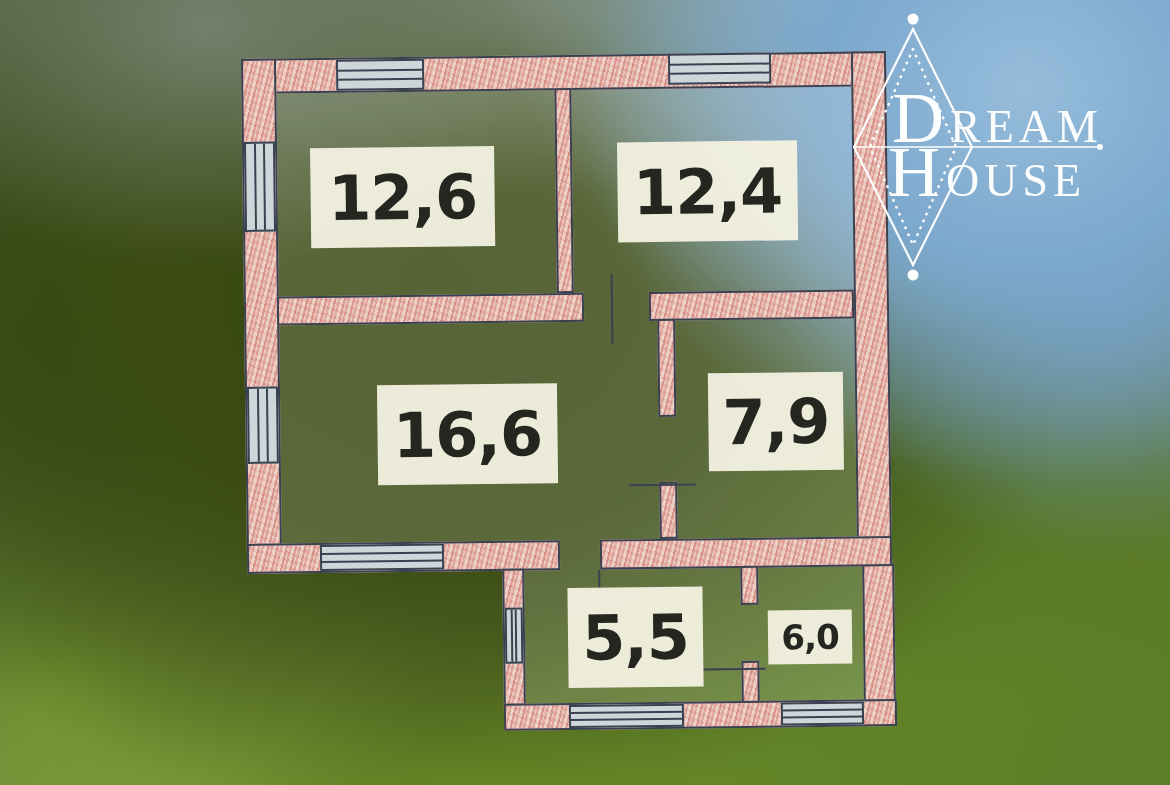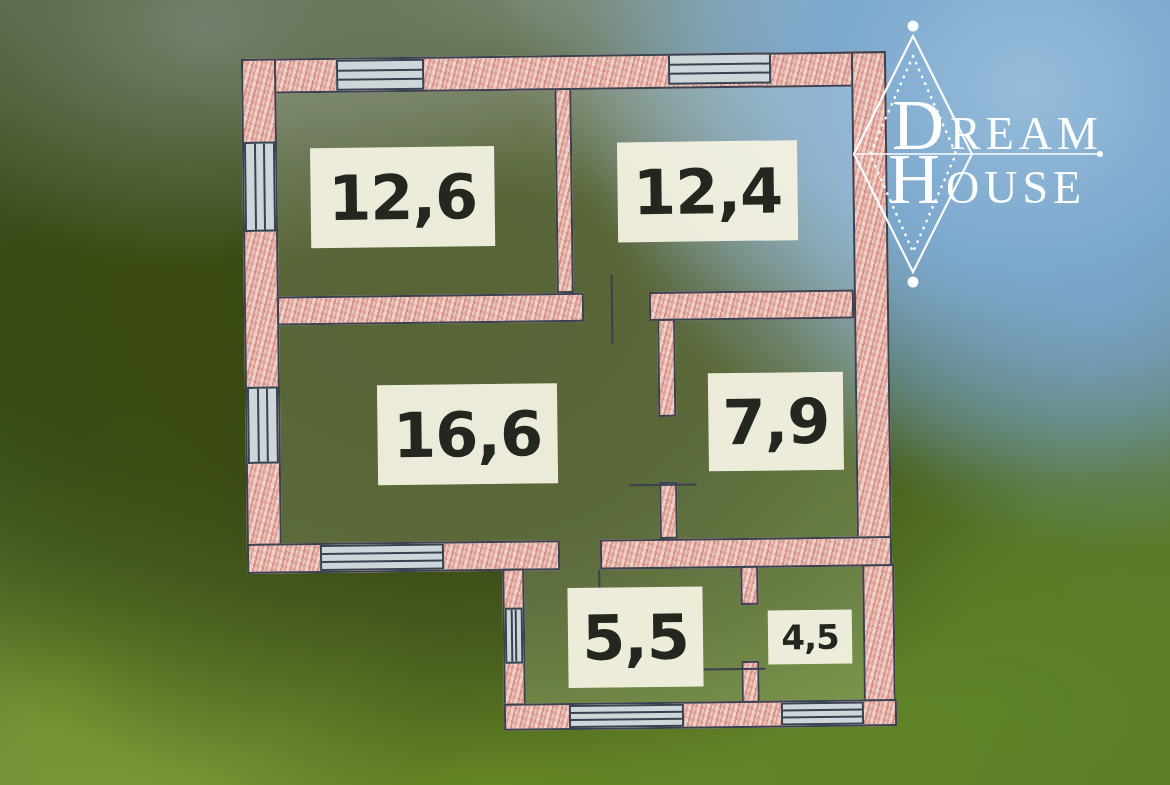--- a/index.html
+++ b/index.html
@@ -46,21 +46,21 @@
   .ink{background:#3a4150;}
   .arealabel{
     display:flex;align-items:center;justify-content:center;
     background:rgba(243,240,224,0.96);
     color:#24271f;font-weight:700;letter-spacing:-1px;
     font-family:"DejaVu Sans",sans-serif;
   }
   .big{font-size:62px;}
   .small{font-size:34px;}
   
-  .logo{position:absolute;left:828px;top:9px;width:300px;height:300px;}
+  .logo{position:absolute;left:828px;top:2px;width:300px;height:300px;}
   .logo svg{width:100%;height:100%;}
   .logo text{font-family:"Liberation Serif","DejaVu Serif",serif;fill:#fcfdfd;}
 </style>
 </head>
 <body>
 
 <div id="screen">
 
   <div class="bg"></div>
 
@@ -110,21 +110,21 @@
     <div class="arealabel big" style="left:137px;top:343px;width:180px;height:100px;">
       <span>16,6</span>
     </div>
     <div class="arealabel big" style="left:468px;top:335px;width:135px;height:98px;">
       <span>7,9</span>
     </div>
     <div class="arealabel big" style="left:325px;top:548px;width:135px;height:100px;">
       <span>5,5</span>
     </div>
     <div class="arealabel small" style="left:525px;top:573px;width:84px;height:54px;">
-      <span>4,5</span>
+      <span>6,0</span>
     </div>
   </div>
 
   <div class="logo">
     <svg viewBox="0 0 300 300">
       <g stroke="#fcfdfd" fill="none">
         <polygon points="85,27 144,145 85,263 26,145" stroke-width="2.2"></polygon>
         <polygon points="85,47 128,145 85,243 42,145" stroke-width="2.6" stroke-dasharray="0.5 7" stroke-linecap="round"></polygon>
         <line x1="28" y1="145" x2="272" y2="145" stroke-width="1.6"></line>
       </g>

